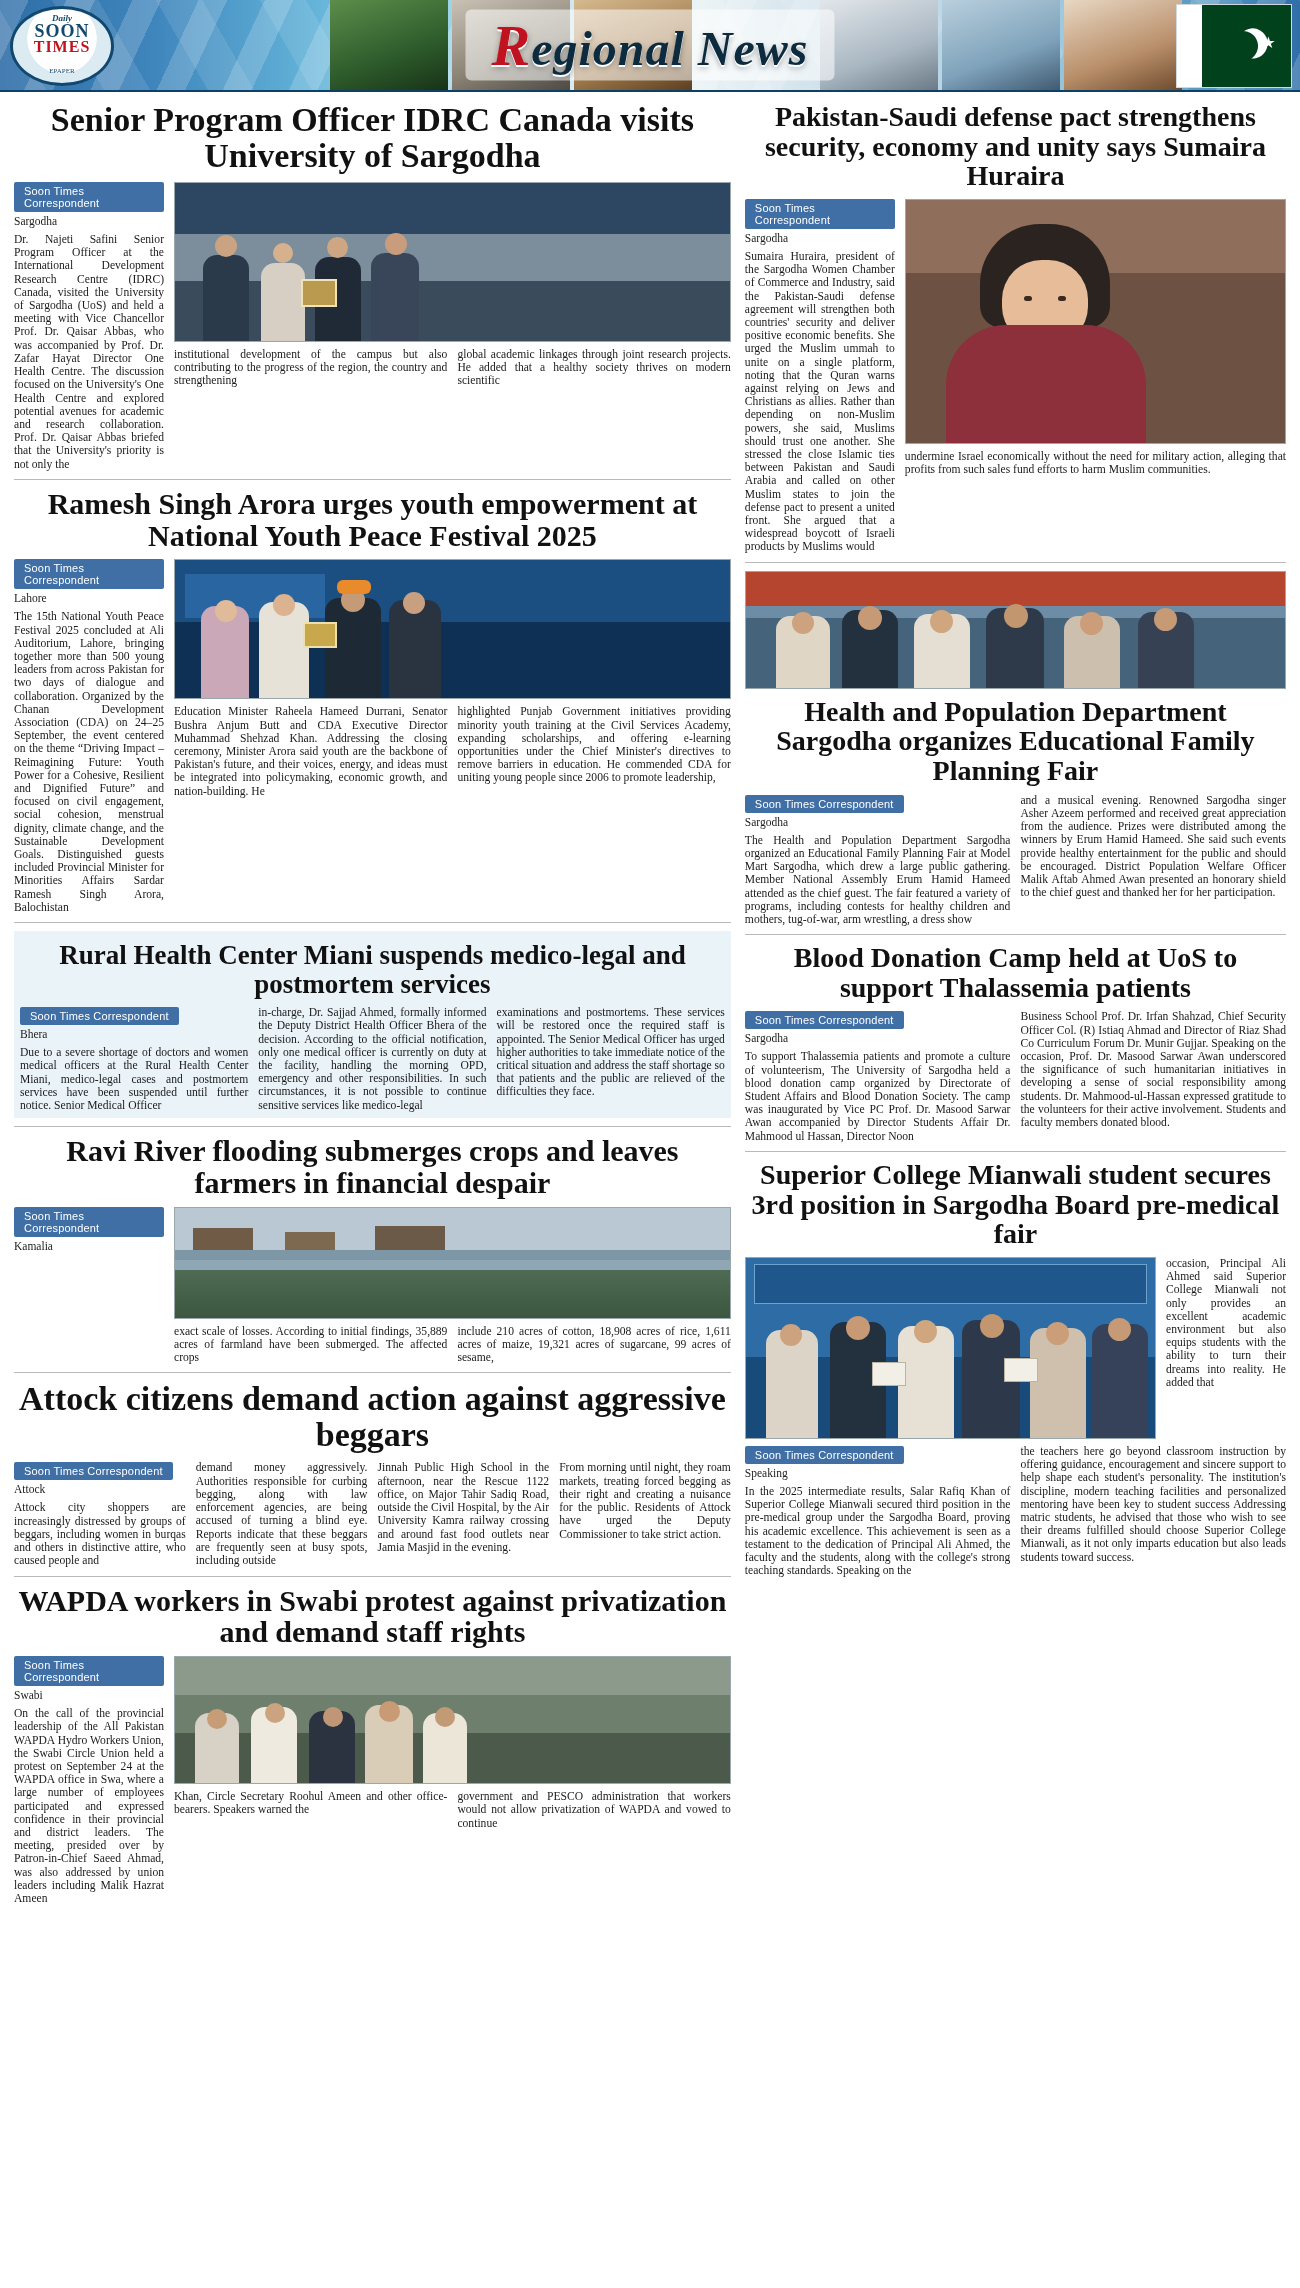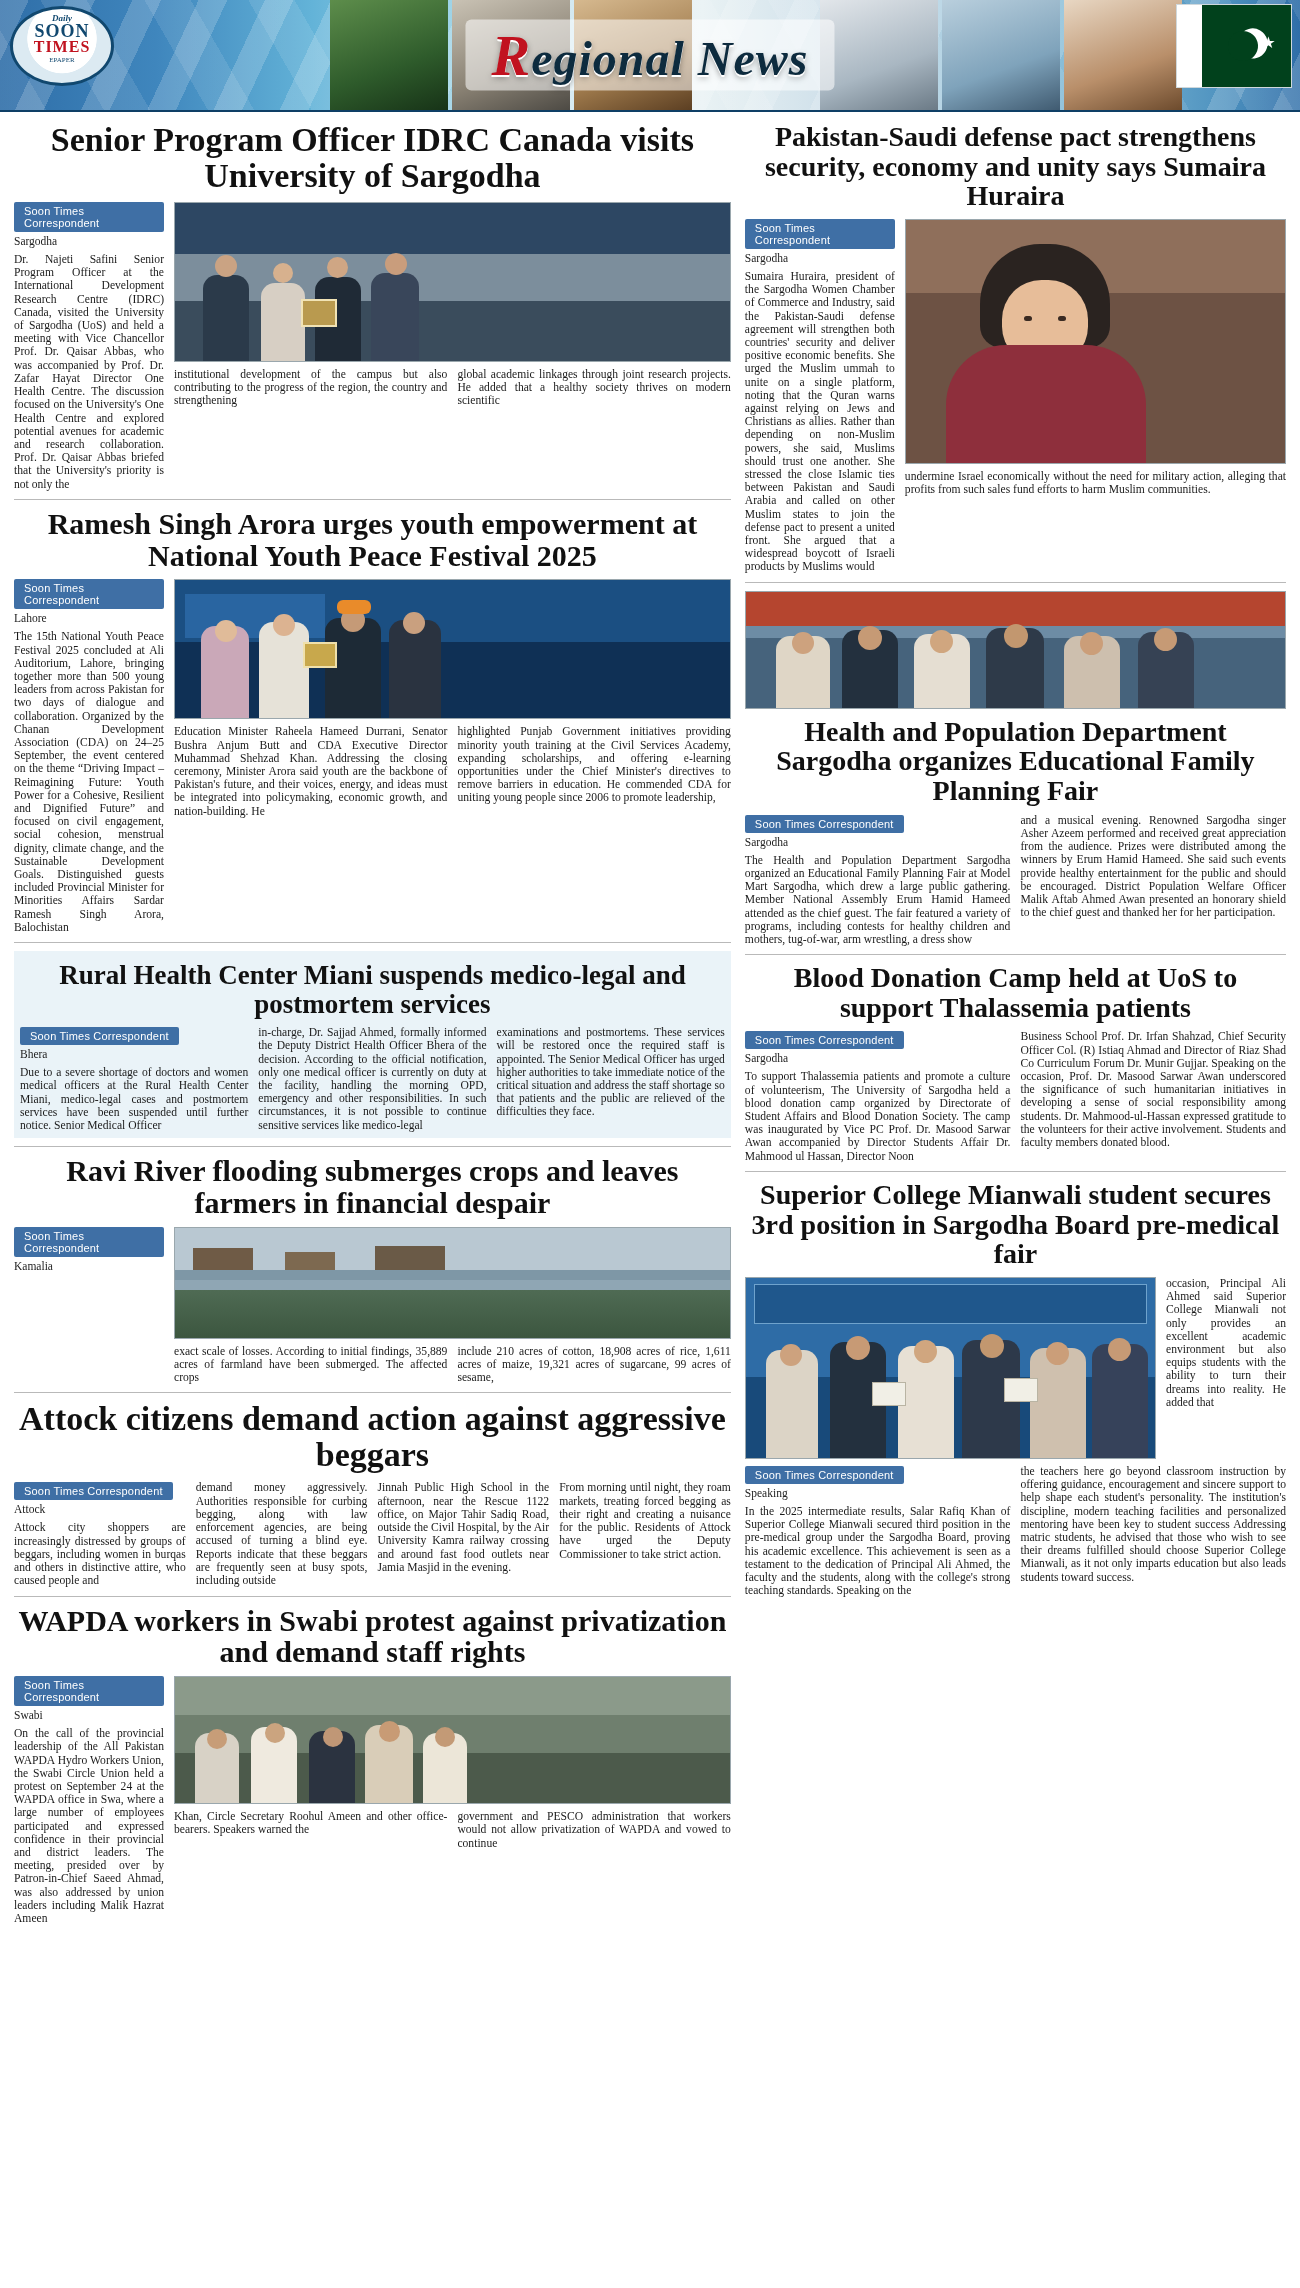--- a/index.html
+++ b/index.html
@@ -9,21 +9,21 @@
     background:#ffffff;
     font-family:"Liberation Serif", serif;
     color:#111;
     position:relative;
     overflow:hidden;
   }
 
   
   .masthead {
     position:relative;
-    height:112px;
+    height:92px;
     background:linear-gradient(90deg,#2f6ea8 0%,#3f86bd 12%,#63b3d8 24%,#9bd2e6 34%,#cfe7ef 44%,#e9f2f4 54%,#cfe0ea 64%,#a9cde0 74%,#7fb8d4 84%,#4f93c0 94%,#2f6ea8 100%);
     overflow:hidden;
     border-bottom:2px solid #0e3f66;
   }
   .mh-strip {
     position:absolute; inset:0;
     background:
       repeating-linear-gradient(115deg, rgba(255,255,255,0.18) 0 26px, rgba(255,255,255,0) 26px 60px),
       repeating-linear-gradient(60deg, rgba(255,255,255,0.10) 0 40px, rgba(255,255,255,0) 40px 90px);
   }
@@ -67,21 +67,21 @@
     position:absolute; left:10px; top:6px; width:104px; height:80px;
     border-radius:50%;
     background:radial-gradient(circle at 50% 40%, #ffffff 0 52%, #dceaf2 53% 100%);
     border:3px solid #11486f;
     text-align:center;
     overflow:hidden;
   }
   .logo .l1 { font-size:9px; font-style:italic; color:#11486f; margin-top:4px; font-weight:bold;}
   .logo .l2 { font-size:18px; font-weight:bold; color:#11486f; line-height:16px; letter-spacing:1px;}
   .logo .l3 { font-size:16px; font-weight:bold; color:#c1121f; line-height:15px; letter-spacing:1px;}
-  .logo .l4 { font-size:7px; color:#11486f; margin-top:2px; }
+  .logo .l4 { font-size:7px; color:#11486f; margin-top:13px; }
 
   
   .page { position:relative; padding:6px 14px 0 14px; }
   .cols { display:flex; gap:14px; }
   .left-col { width:718px; }
   .right-col { width:542px; }
 
   hr.rule { border:0; border-top:1px solid #b9b9b9; margin:8px 0; }
 
   h1.headline {

